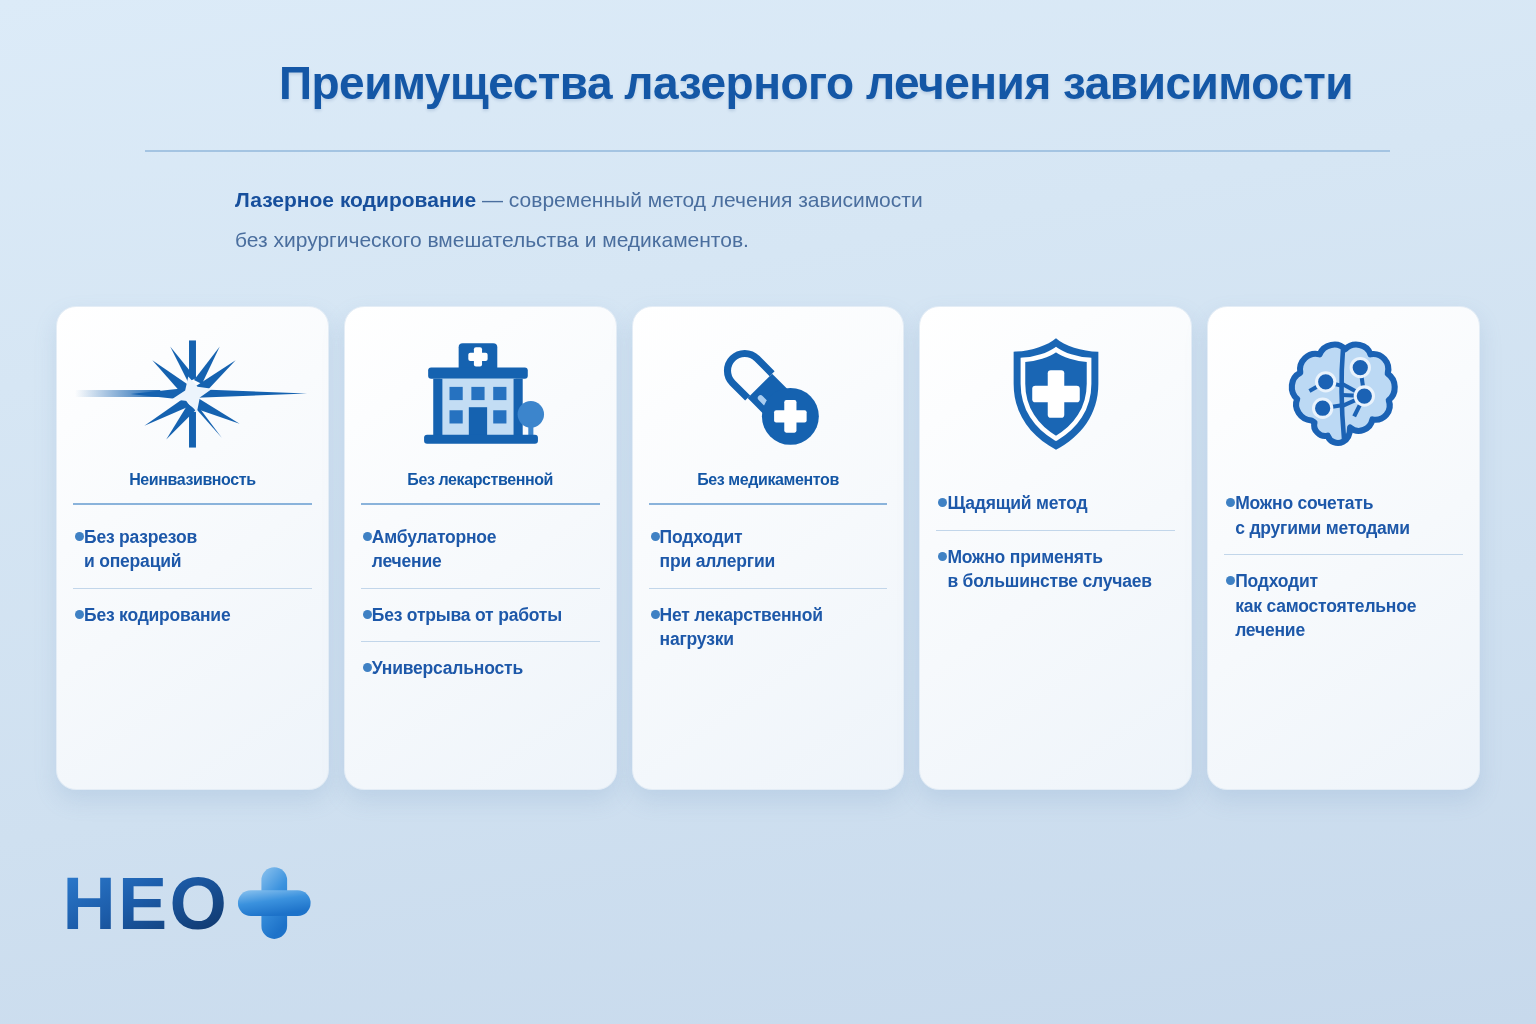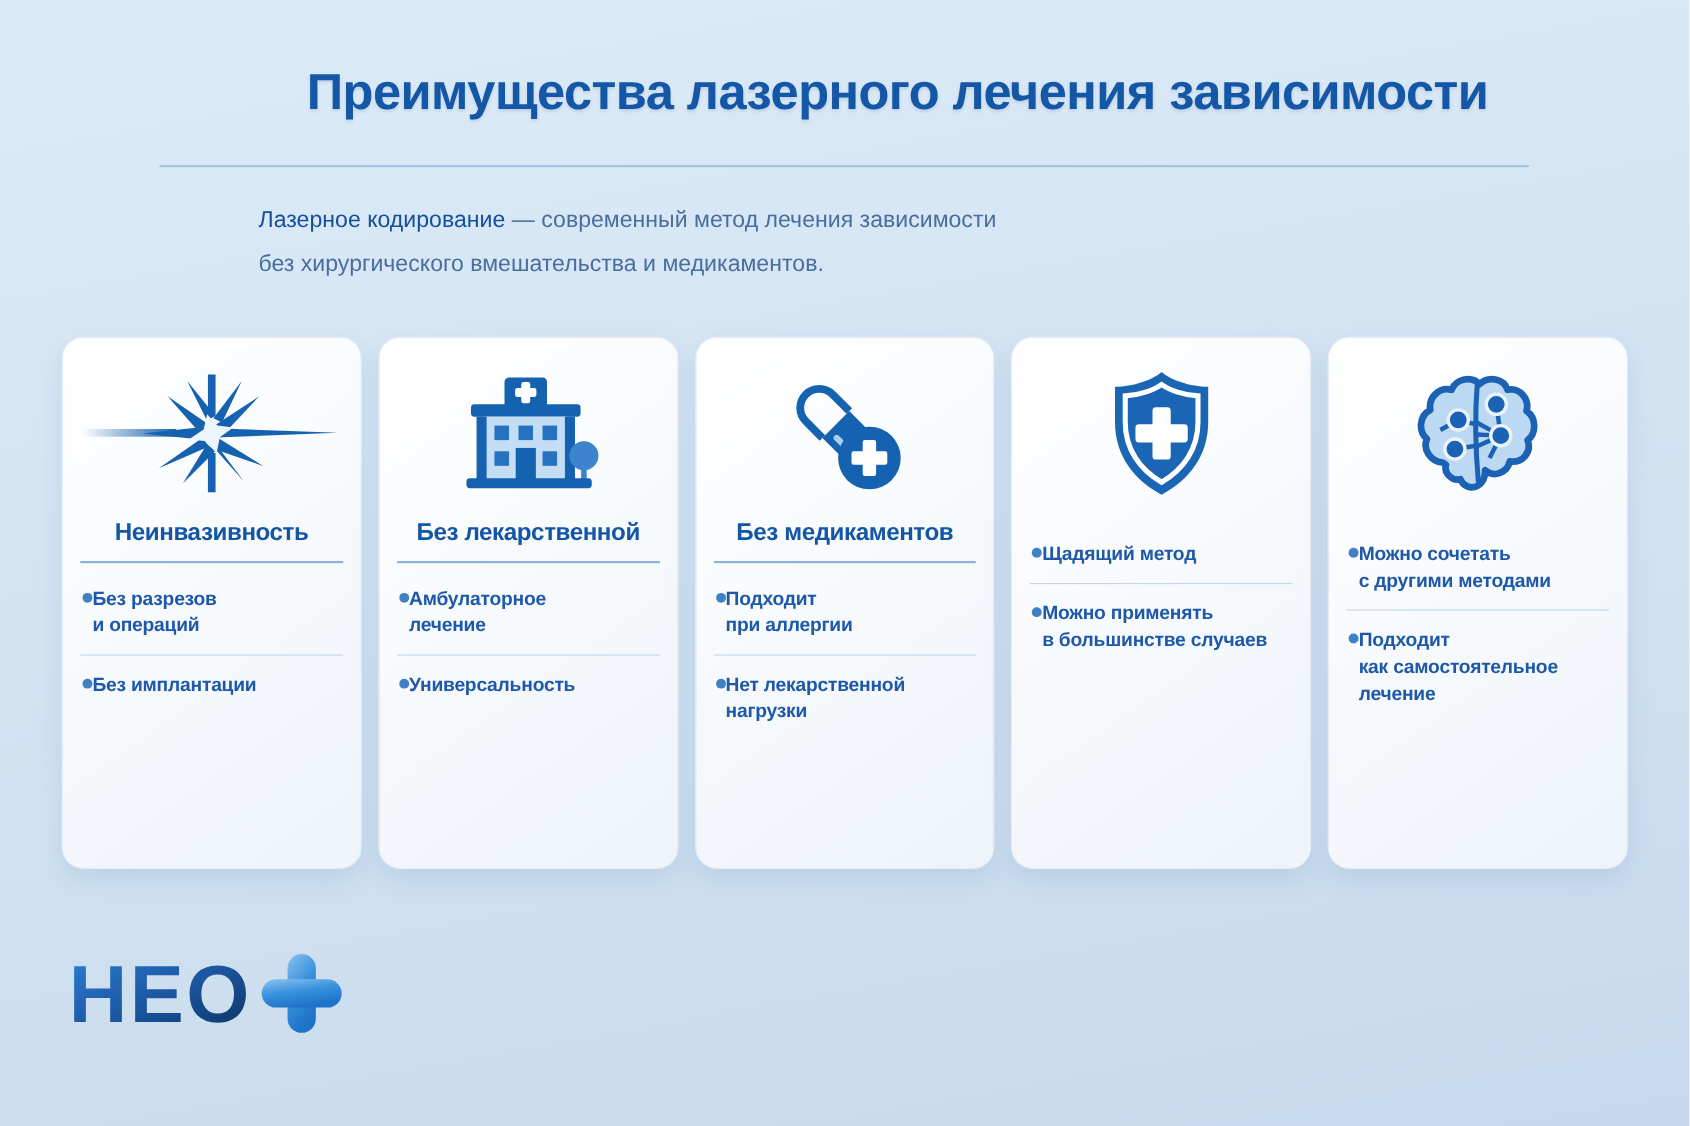--- a/index.html
+++ b/index.html
@@ -39,21 +39,21 @@
   .subtitle {
     position: absolute;
     top: 180px;
     left: 235px;
     font-size: 21px;
     line-height: 1.9;
     color: #4a6e9e;
     white-space: pre-line;
   }
   .subtitle .term {
-    font-weight: normal;
+    font-weight: bold;
     color: #174f9c;
     text-align: right;
   }
   
   .cards {
     position: absolute;
     top: 306px;
     left: 56px;
     right: 56px;
     height: 484px;
@@ -75,21 +75,21 @@
     height: 134px;
     width: 100%;
     display: flex;
     align-items: center;
     justify-content: center;
     margin-bottom: 10px;
   }
   .card-title {
     width: 100%;
     text-align: center;
-    font-size: 22px;
+    font-size: 16px;
     font-weight: bold;
     letter-spacing: -0.4px;
     color: #1356a5;
     line-height: 1.18;
     white-space: pre-line;
     padding-bottom: 13px;
     border-bottom: 2px solid #8ab3db;
   }
   .bullets {
     list-style: none;
@@ -166,21 +166,21 @@
       </div>
       <h2 class="card-title">Неинвазивность</h2>
       <ul class="bullets">
         <li class="bullet">
           <span class="dot"></span>
           <span class="bullet-text">Без разрезов
 и операций</span>
         </li>
         <li class="bullet">
           <span class="dot"></span>
-          <span class="bullet-text">Без имплантации</span>
+          <span class="bullet-text">Без кодирование</span>
         </li>
       </ul>
     </section>
 
     <section class="card">
       <div class="icon-wrap">
         <svg width="132" height="122" viewBox="0 0 126 120">
           <rect x="42" y="10" width="38" height="28" rx="4" fill="#1562b0"></rect>
           <rect x="57" y="14" width="8" height="19" rx="2" fill="#ffffff"></rect>
           <rect x="51.5" y="19.5" width="19" height="8" rx="2" fill="#ffffff"></rect>
@@ -198,20 +198,24 @@
           <rect x="110.5" y="88" width="5" height="15" fill="#3c85cc"></rect>
           <rect x="8" y="100" width="112" height="9" rx="3" fill="#1562b0"></rect>
         </svg>
       </div>
       <h2 class="card-title">Без лекарственной</h2>
       <ul class="bullets">
         <li class="bullet">
           <span class="dot"></span>
           <span class="bullet-text">Амбулаторное
 лечение</span>
+        </li>
+        <li class="bullet">
+          <span class="dot"></span>
+          <span class="bullet-text">Без отрыва от работы</span>
         </li>
         <li class="bullet">
           <span class="dot"></span>
           <span class="bullet-text">Универсальность</span>
         </li>
       </ul>
     </section>
 
     <section class="card">
       <div class="icon-wrap">

